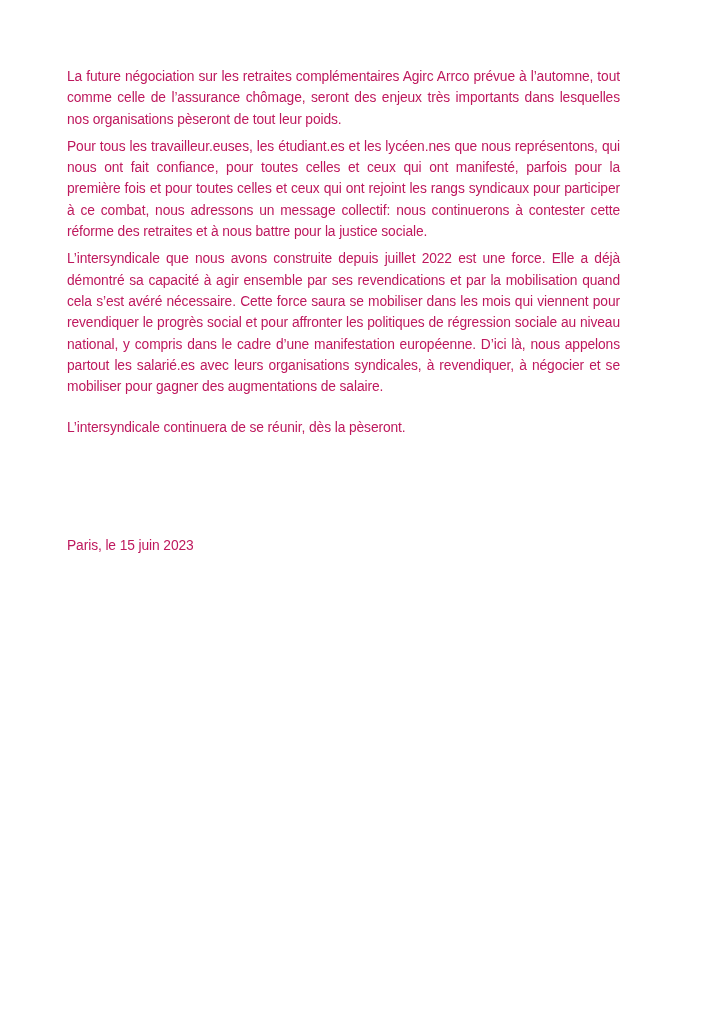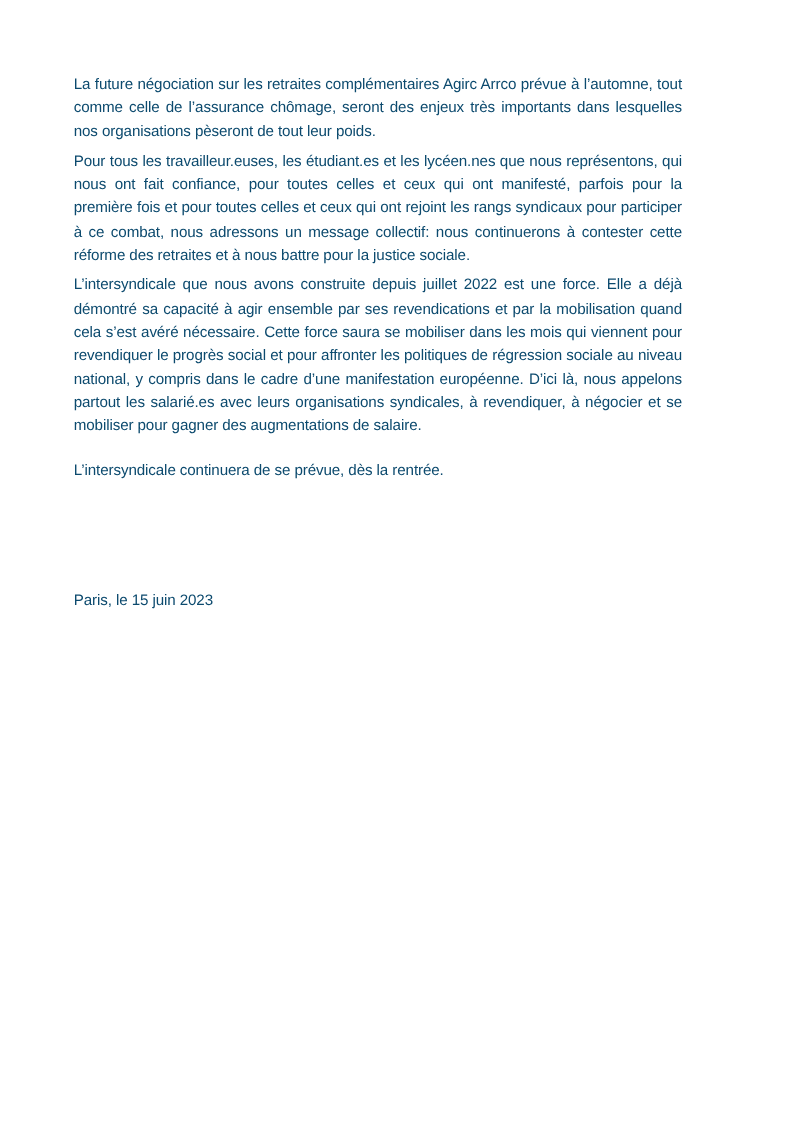--- a/index.html
+++ b/index.html
@@ -13,21 +13,21 @@
     width: 724px;
     height: 1024px;
     margin: 0 auto;
     background: #ffffff;
     box-sizing: border-box;
     padding: 66px 104px 0 67px;
     font-family: "Liberation Sans", "DejaVu Sans", sans-serif;
     font-size: 13.8px;
     line-height: 21.3px;
     letter-spacing: -0.1px;
-    color: #0c4a6e;
+    color: #be185d;
     overflow: hidden;
   }
   .para {
     margin: 0 0 6px 0;
     text-align: justify;
     text-justify: inter-word;
   }
   .closing {
     margin: 20px 0 0 0;
     text-align: left;
@@ -39,16 +39,16 @@
 </head>
 <body>
 
 <div class="page">
   <p class="para">La future négociation sur les retraites complémentaires Agirc Arrco prévue à l’automne, tout comme celle de l’assurance chômage, seront des enjeux très importants dans lesquelles nos organisations pèseront de tout leur poids.</p>
 
   <p class="para">Pour tous les travailleur.euses, les étudiant.es et les lycéen.nes que nous représentons, qui nous ont fait confiance, pour toutes celles et ceux qui ont manifesté, parfois pour la première fois et pour toutes celles et ceux qui ont rejoint les rangs syndicaux pour participer à ce combat, nous adressons un message collectif: nous continuerons à contester cette réforme des retraites et à nous battre pour la justice sociale.</p>
 
   <p class="para">L’intersyndicale que nous avons construite depuis juillet 2022 est une force. Elle a déjà démontré sa capacité à agir ensemble par ses revendications et par la mobilisation quand cela s’est avéré nécessaire. Cette force saura se mobiliser dans les mois qui viennent pour revendiquer le progrès social et pour affronter les politiques de régression sociale au niveau national, y compris dans le cadre d’une manifestation européenne. D’ici là, nous appelons partout les salarié.es avec leurs organisations syndicales, à revendiquer, à négocier et se mobiliser pour gagner des augmentations de salaire.</p>
 
-  <p class="para closing">L’intersyndicale continuera de se prévue, dès la rentrée.</p>
+  <p class="para closing">L’intersyndicale continuera de se réunir, dès la pèseront.</p>
 
   <p class="para dateline">Paris, le 15 juin 2023</p>
 </div>
 
 </body></html>

